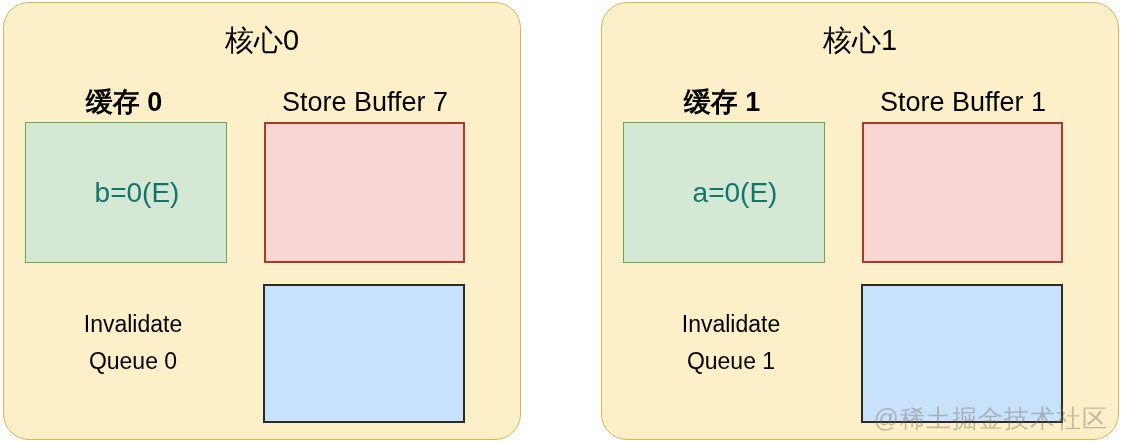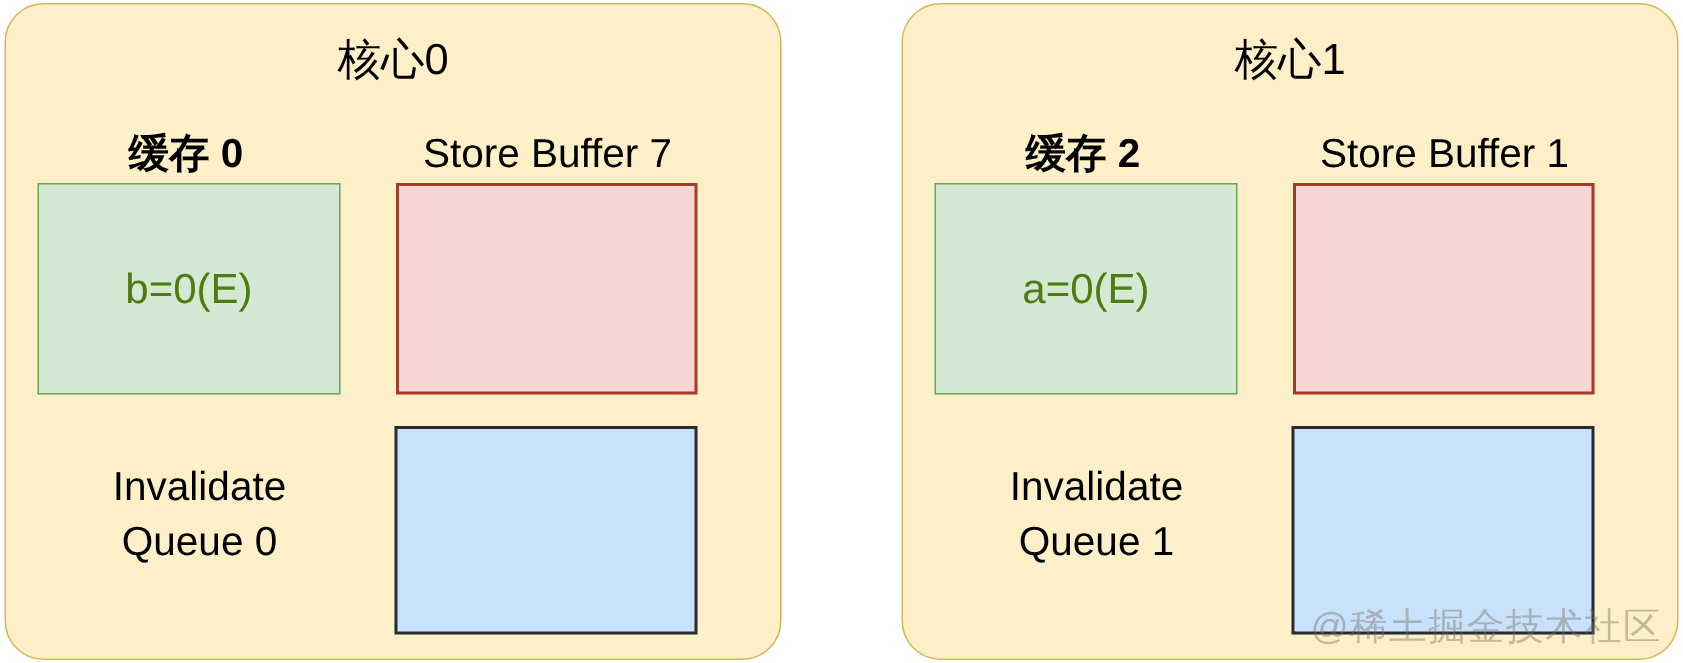--- a/index.html
+++ b/index.html
@@ -82,39 +82,39 @@
     top: 281px;
     width: 202px;
     height: 139px;
     background: #c9e2fc;
     border: 2.4px solid #2b2b2b;
   }
 
   .cache-value {
     position: absolute;
     top: 0;
-    left: 0;
+    left: 11px;
     width: 100%;
     height: 100%;
     display: flex;
     align-items: center;
     justify-content: center;
     font-size: 28px;
-    color: #4d7c0f;
+    color: #0f766e;
     letter-spacing: 0px;
   }
 
   
   .iq-caption {
     position: absolute;
     left: 14px;
     top: 303px;
     width: 230px;
     text-align: center;
-    font-size: 27px;
+    font-size: 23px;
     line-height: 37px;
     color: #000000;
   }
   .iq-caption .iq-line { display: block; }
 
   
   .watermark {
     position: absolute;
     right: 14px;
     bottom: 13px;
@@ -155,21 +155,21 @@
     <div class="box box-invalidate-queue">
       <div class="cache-value"></div>
     </div>
 
   </div>
 
   <div class="core-panel" id="core-panel-1">
 
     <div class="core-title">核心1</div>
 
-    <div class="col-label label-cache">缓存 2</div>
+    <div class="col-label label-cache">缓存 1</div>
 
     <div class="col-label label-buffer">Store Buffer 1</div>
 
     <div class="box box-cache">
       <div class="cache-value">a=0(E)</div>
     </div>
 
     <div class="box box-store-buffer">
       <div class="cache-value"></div>
     </div>

